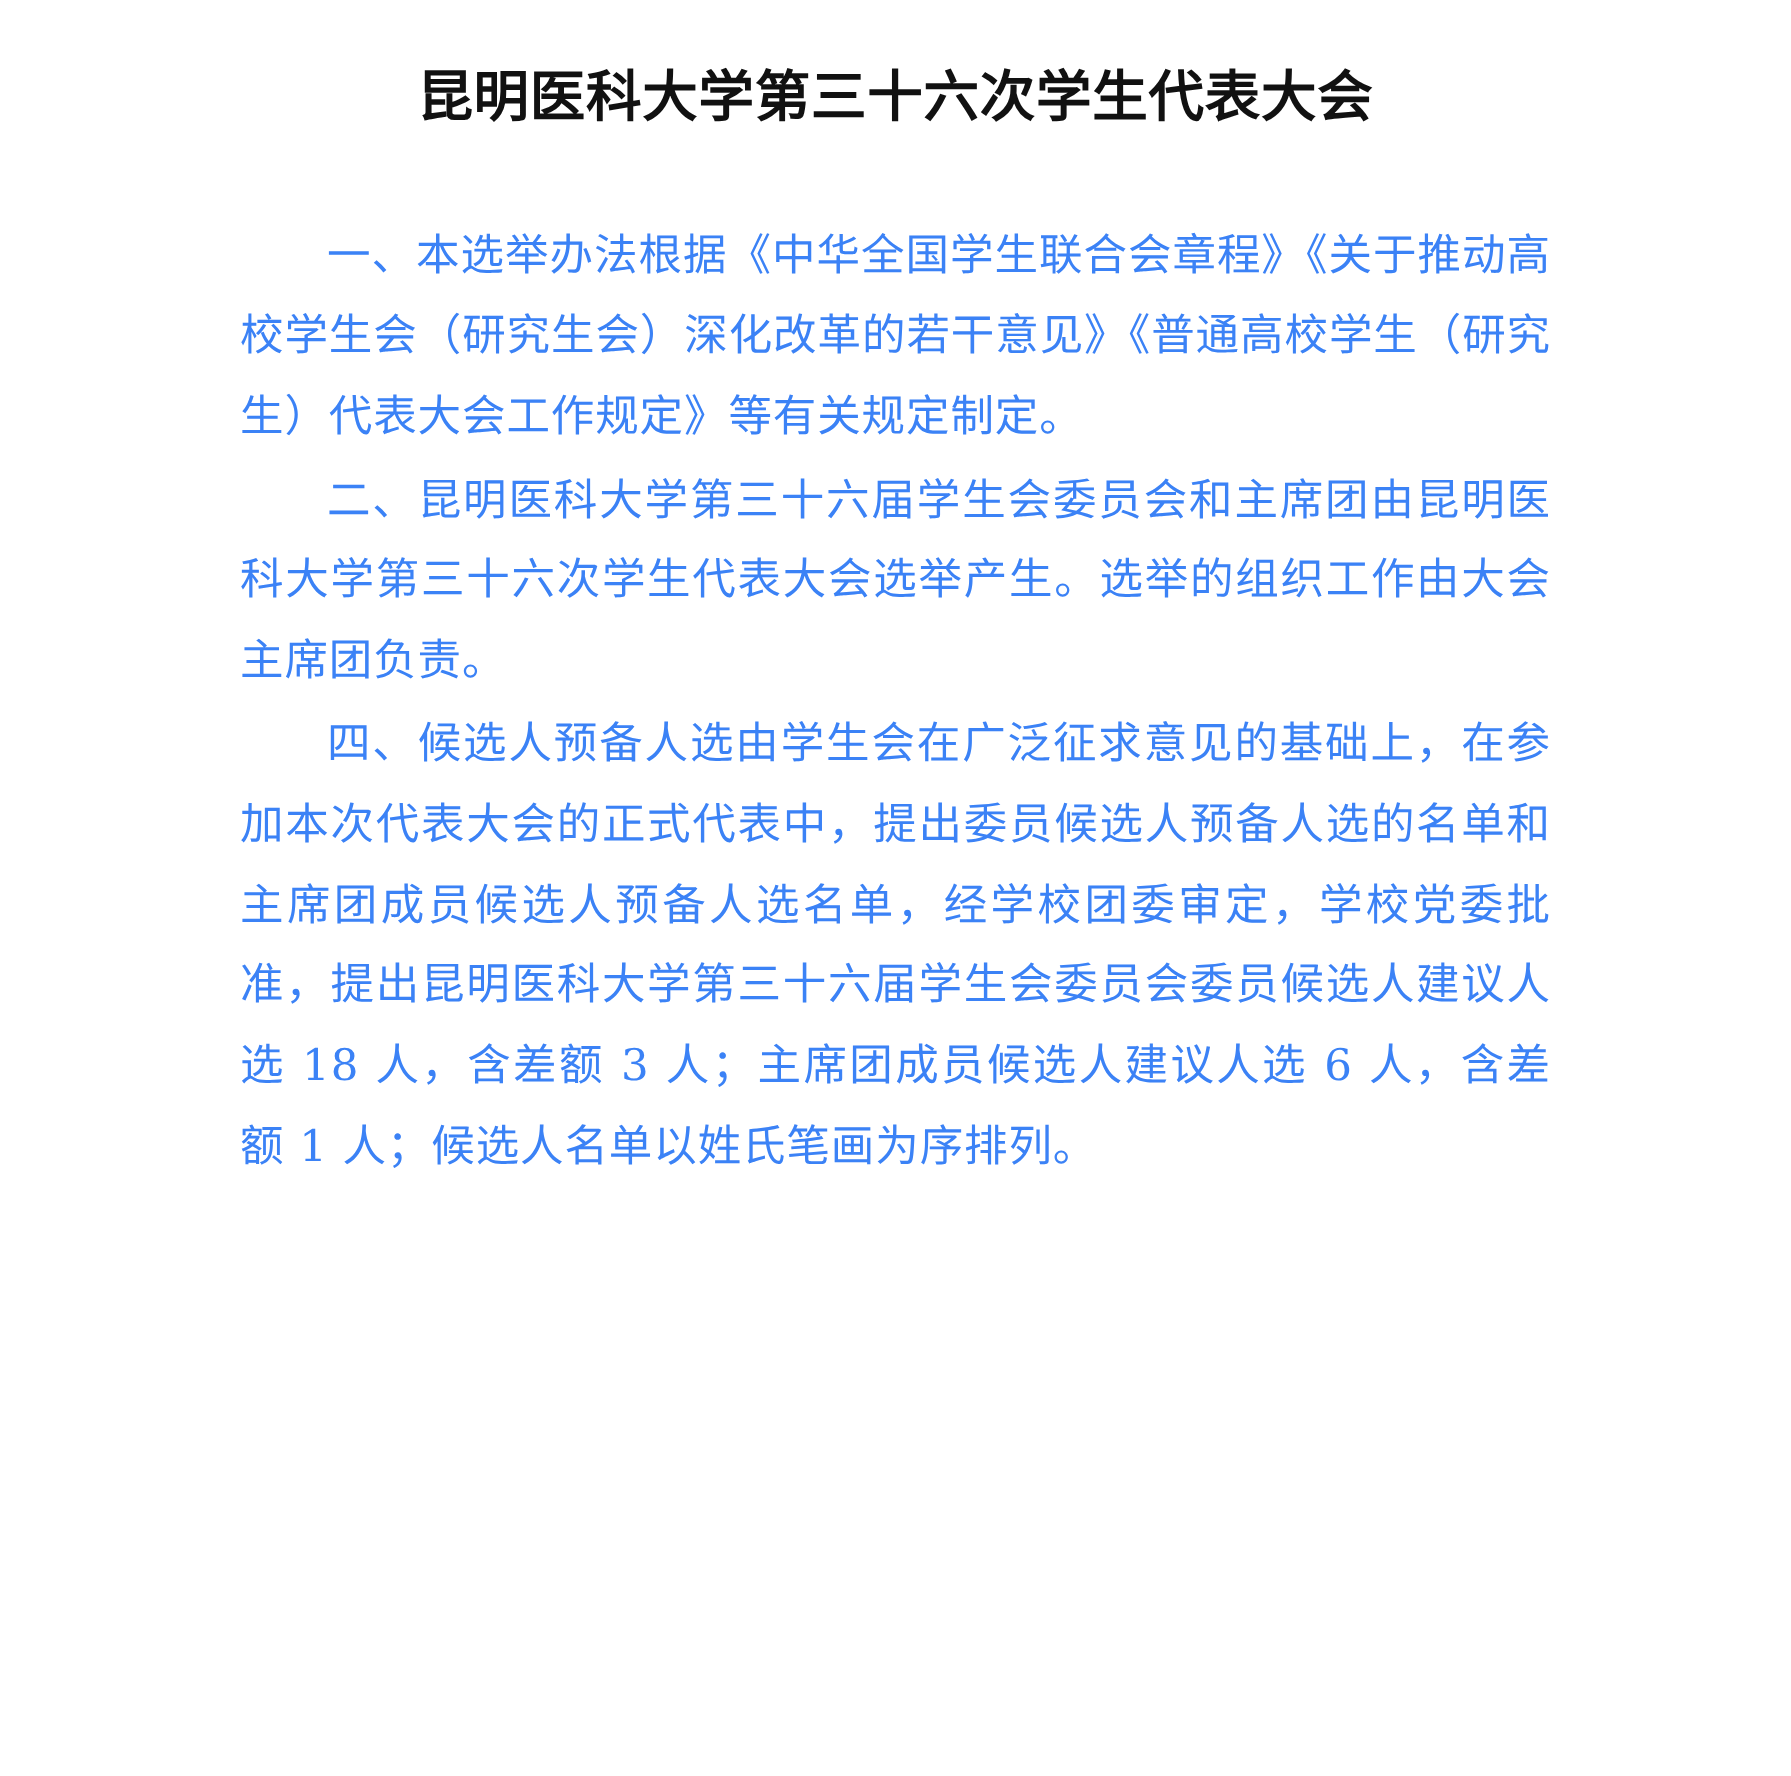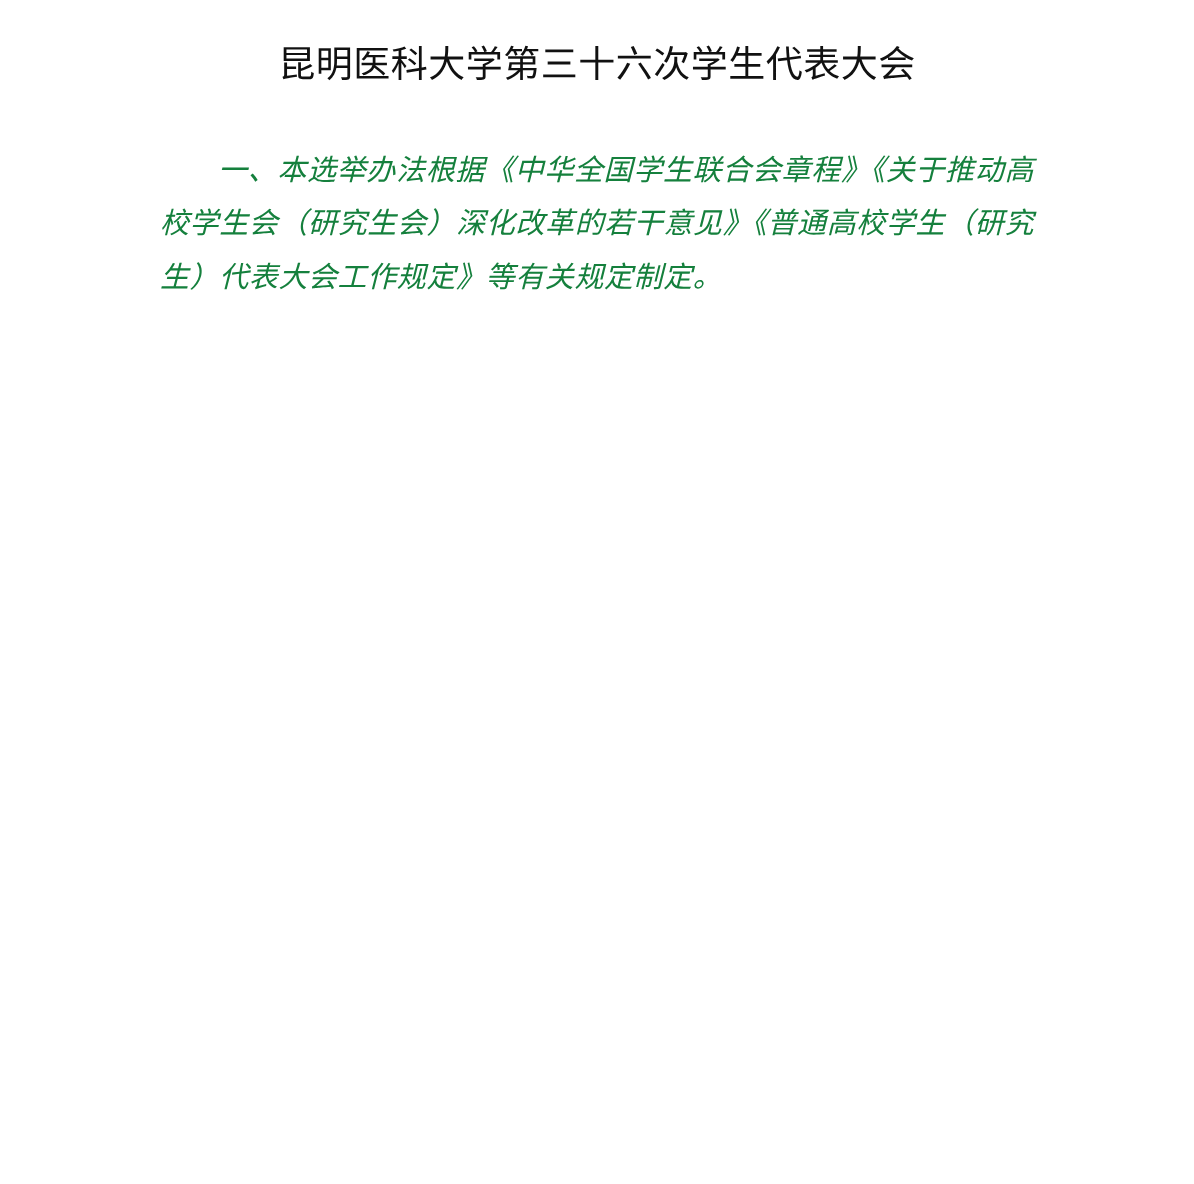--- a/index.html
+++ b/index.html
@@ -16,51 +16,52 @@
   .page {
     width: 1194px;
     min-height: 1184px;
     box-sizing: border-box;
     padding: 30px 160px 40px 160px;
     background: #ffffff;
   }
   .doc-title {
     text-align: center;
     font-family: "DejaVu Sans", "Liberation Sans", sans-serif;
-    font-weight: normal;
+    font-weight: bold;
     font-size: 37px;
     line-height: 1.45;
     letter-spacing: 0.5px;
     margin: 8px 0 0 0;
     color: #111111;
   }
   .doc-title .title-line {
     display: block;
   }
   .body-text {
     margin-top: 52px;
   }
   .para {
     font-size: 29px;
     line-height: 1.85;
     text-align: justify;
     text-justify: inter-ideograph;
     text-indent: 2em;
     margin: 0 0 2px 0;
     letter-spacing: 0.6px;
-    color: #15803d;
-    font-style: italic;
+    color: #3b82f6;
   }
 </style>
 </head>
 <body>
 
 <div class="page">
 
   <h1 class="doc-title">
     <span class="title-line">昆明医科大学第三十六次学生代表大会</span>
   </h1>
 
   <div class="body-text">
     <p class="para">一、本选举办法根据《中华全国学生联合会章程》《关于推动高校学生会（研究生会）深化改革的若干意见》《普通高校学生（研究生）代表大会工作规定》等有关规定制定。</p>
+    <p class="para">二、昆明医科大学第三十六届学生会委员会和主席团由昆明医科大学第三十六次学生代表大会选举产生。选举的组织工作由大会主席团负责。</p>
+    <p class="para">四、候选人预备人选由学生会在广泛征求意见的基础上，在参加本次代表大会的正式代表中，提出委员候选人预备人选的名单和主席团成员候选人预备人选名单，经学校团委审定，学校党委批准，提出昆明医科大学第三十六届学生会委员会委员候选人建议人选 18 人，含差额 3 人；主席团成员候选人建议人选 6 人，含差额 1 人；候选人名单以姓氏笔画为序排列。</p>
   </div>
 
 </div>
 
 </body></html>

